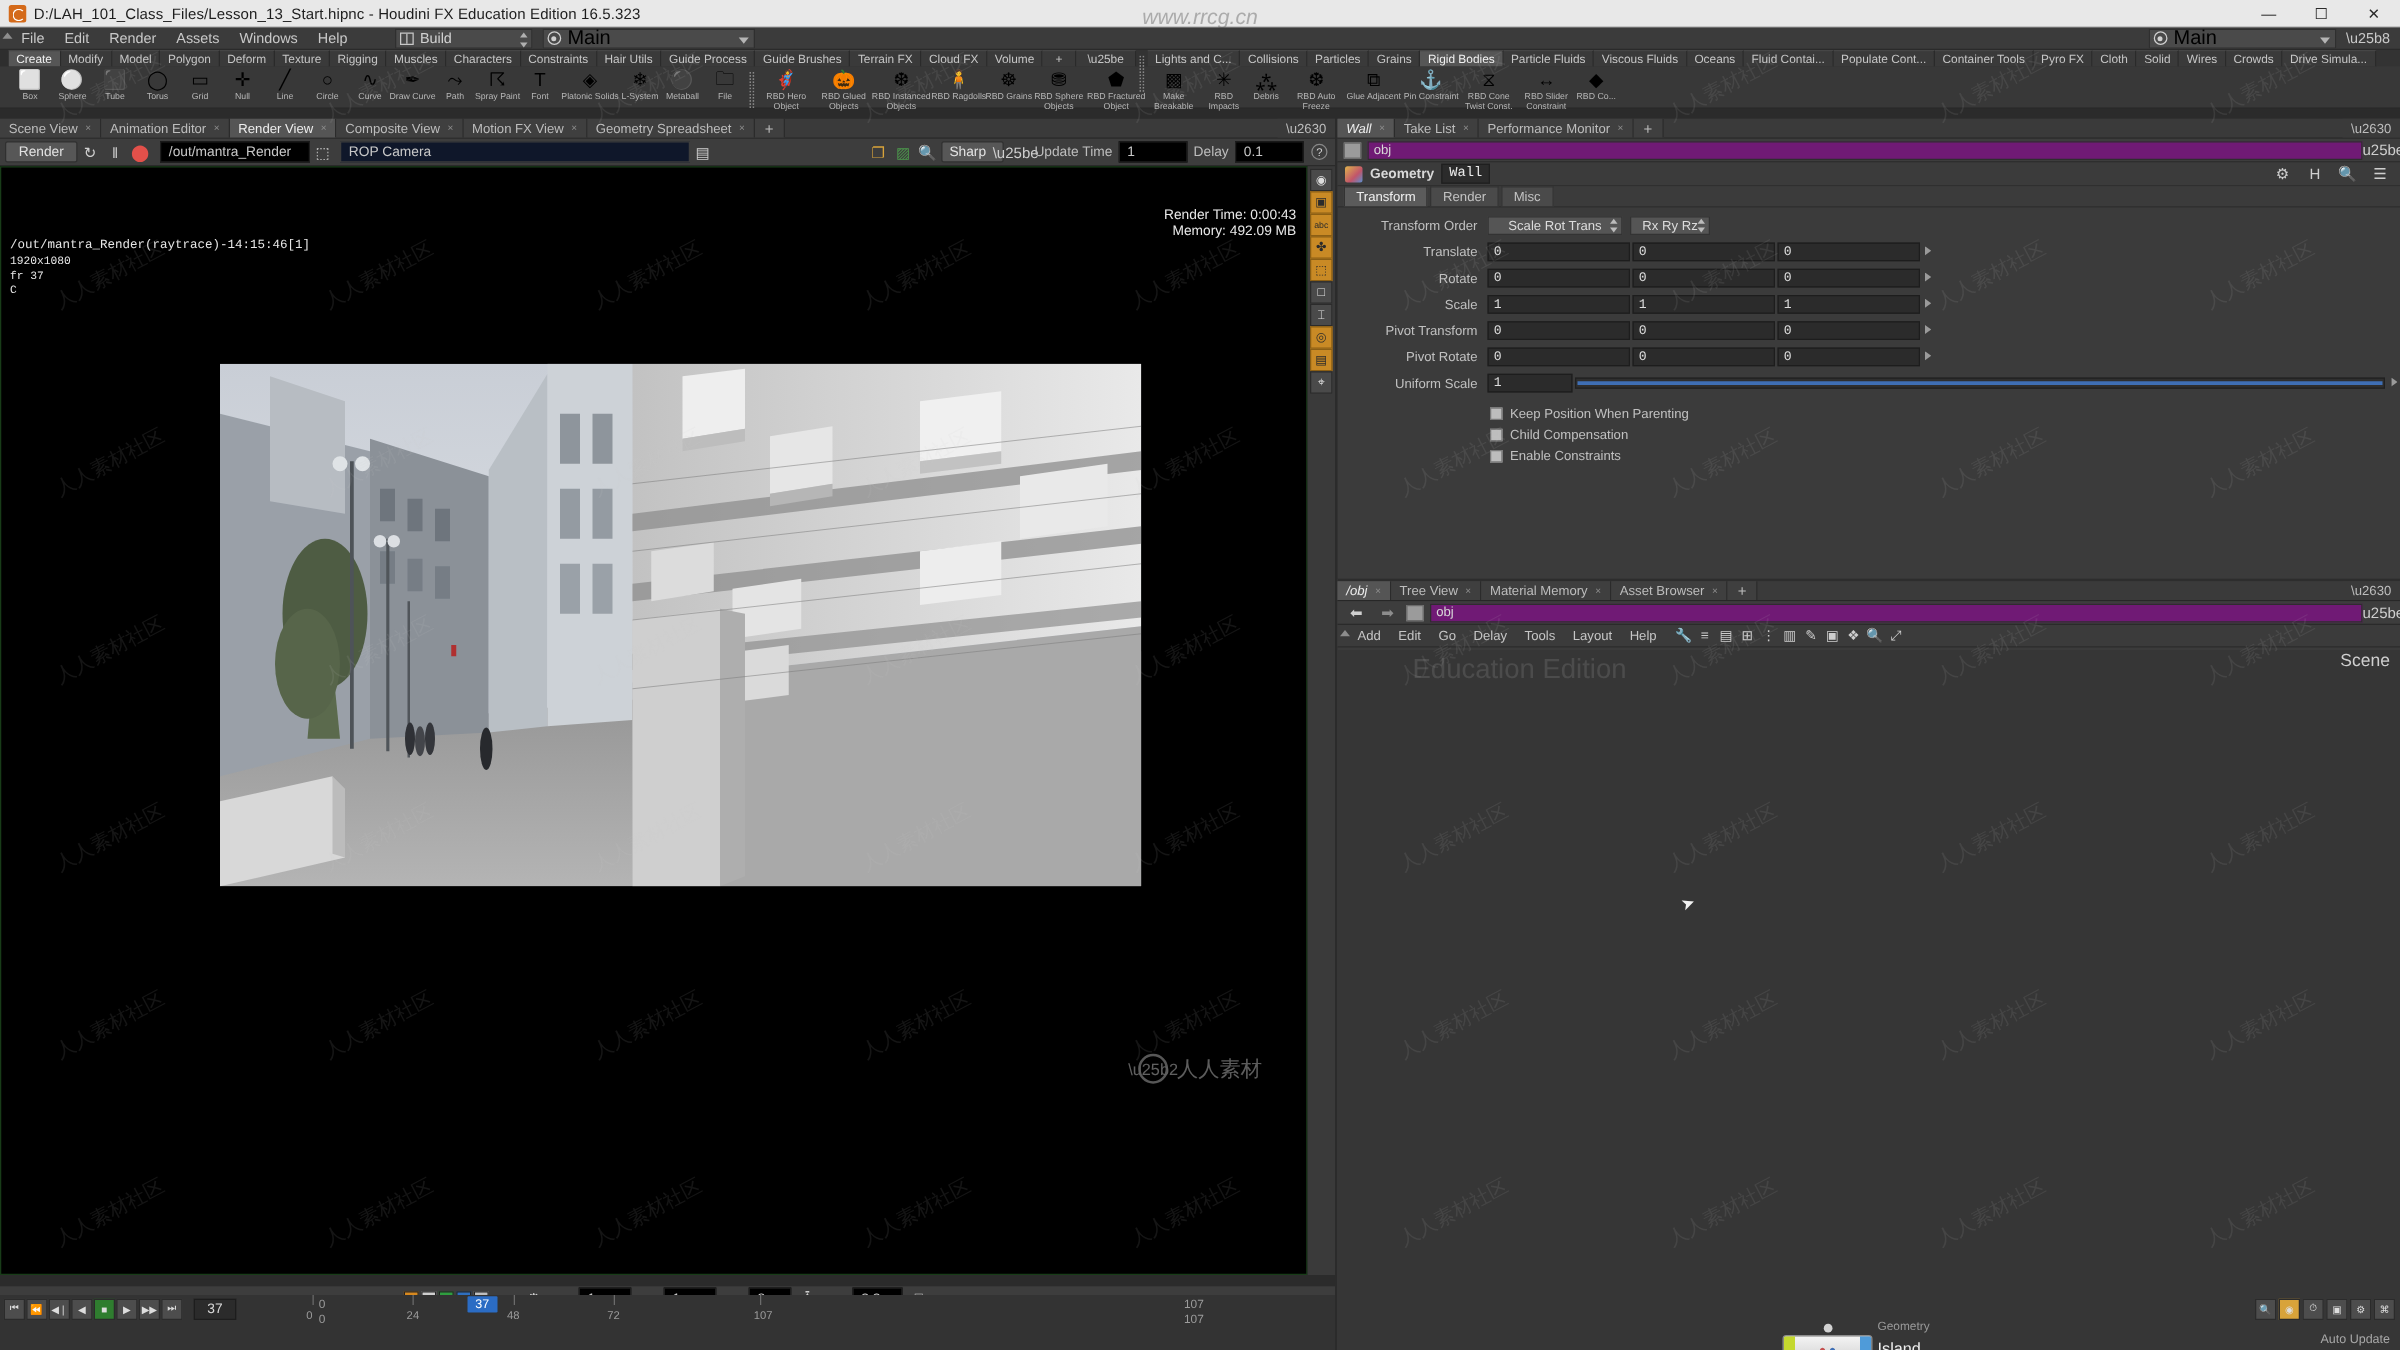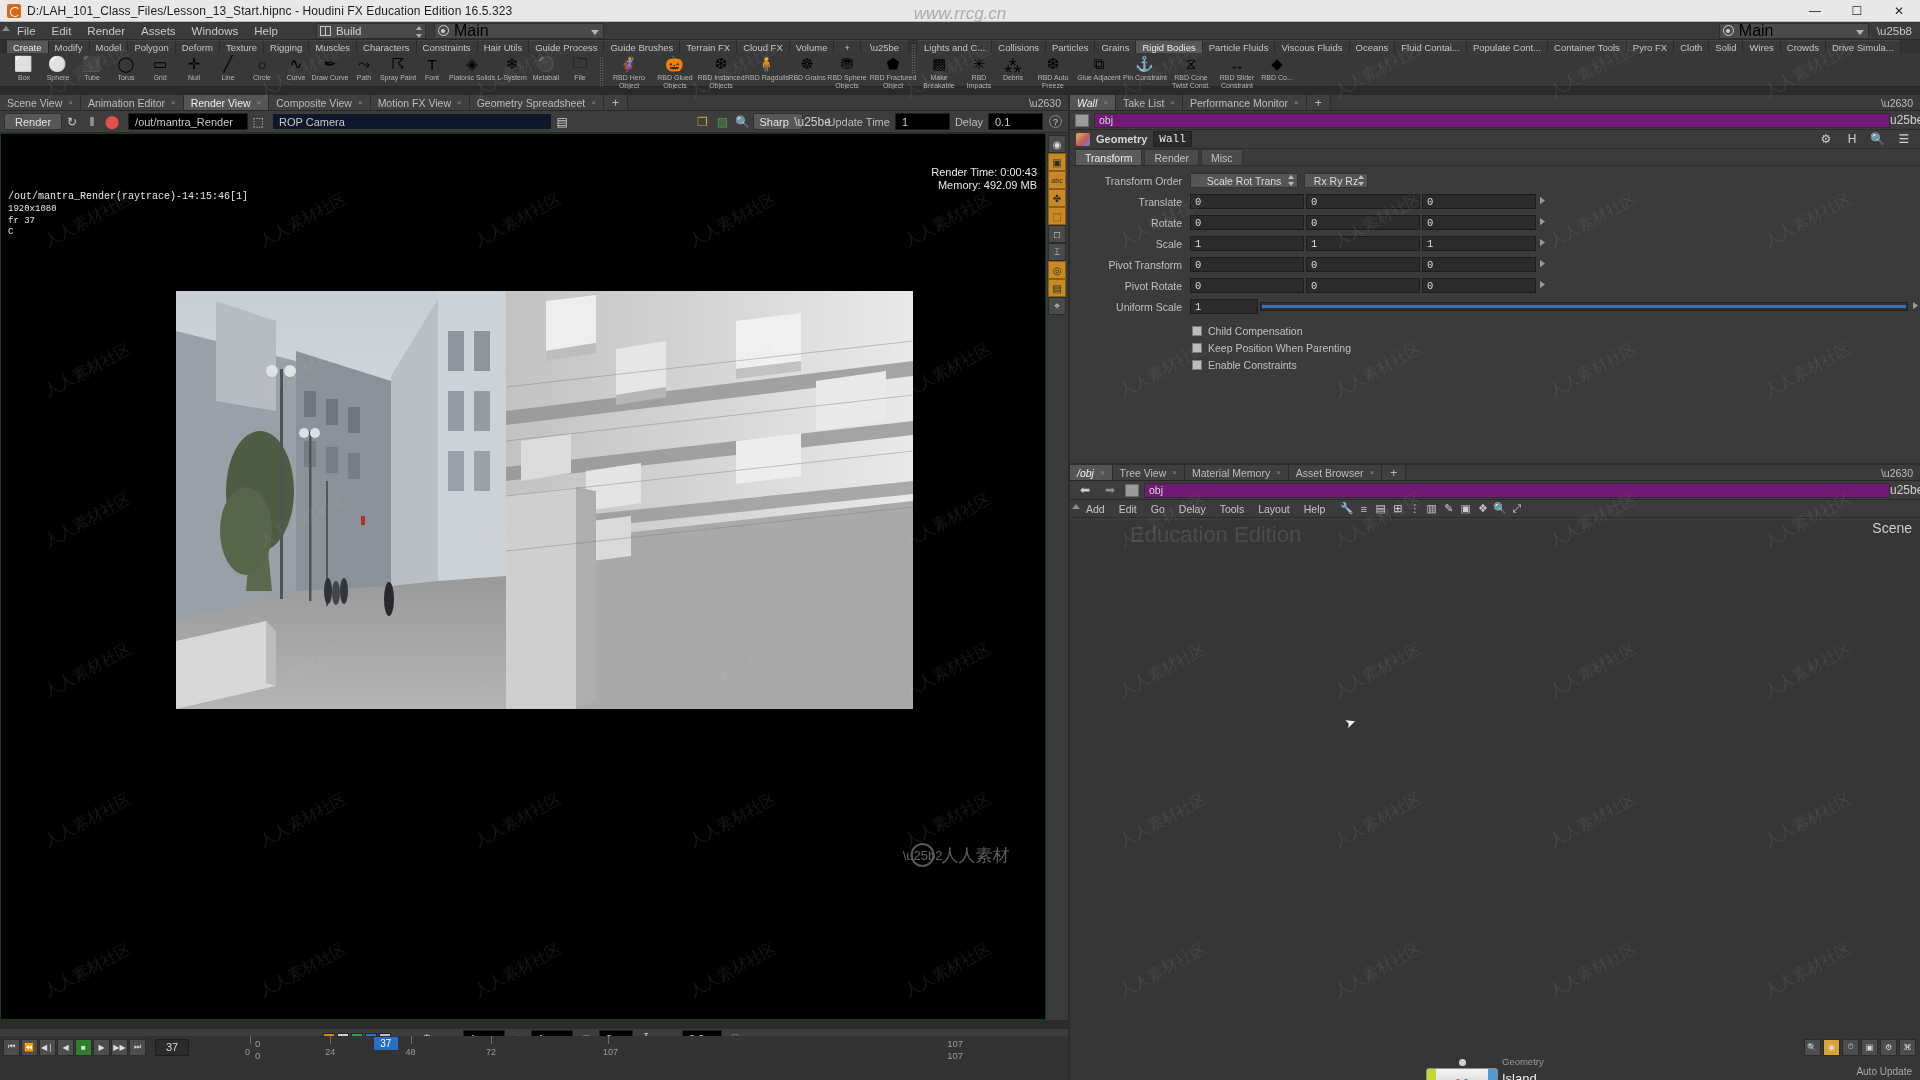--- a/index.html
+++ b/index.html
@@ -742,25 +742,25 @@
           <div class="pname">Uniform Scale</div>
           <div class="pfield" style="width: 68px;">1</div>
           <div class="slider"></div>
           <div class="chan"></div>
         </div>
       </div>
 
     <div id="param-checks" style="padding-top:5px;">
         <div class="cbrow">
           <div class="cb"></div>
-          <div class="cbl">Child Compensation</div>
+          <div class="cbl">Keep Position When Parenting</div>
         </div>
         <div class="cbrow">
           <div class="cb"></div>
-          <div class="cbl">Keep Position When Parenting</div>
+          <div class="cbl">Child Compensation</div>
         </div>
         <div class="cbrow">
           <div class="cb"></div>
           <div class="cbl">Enable Constraints</div>
         </div>
       </div>
 
     <div class="netpane">
       <div class="panetabs">
         <div id="ne-tabs" style="display:flex;">

